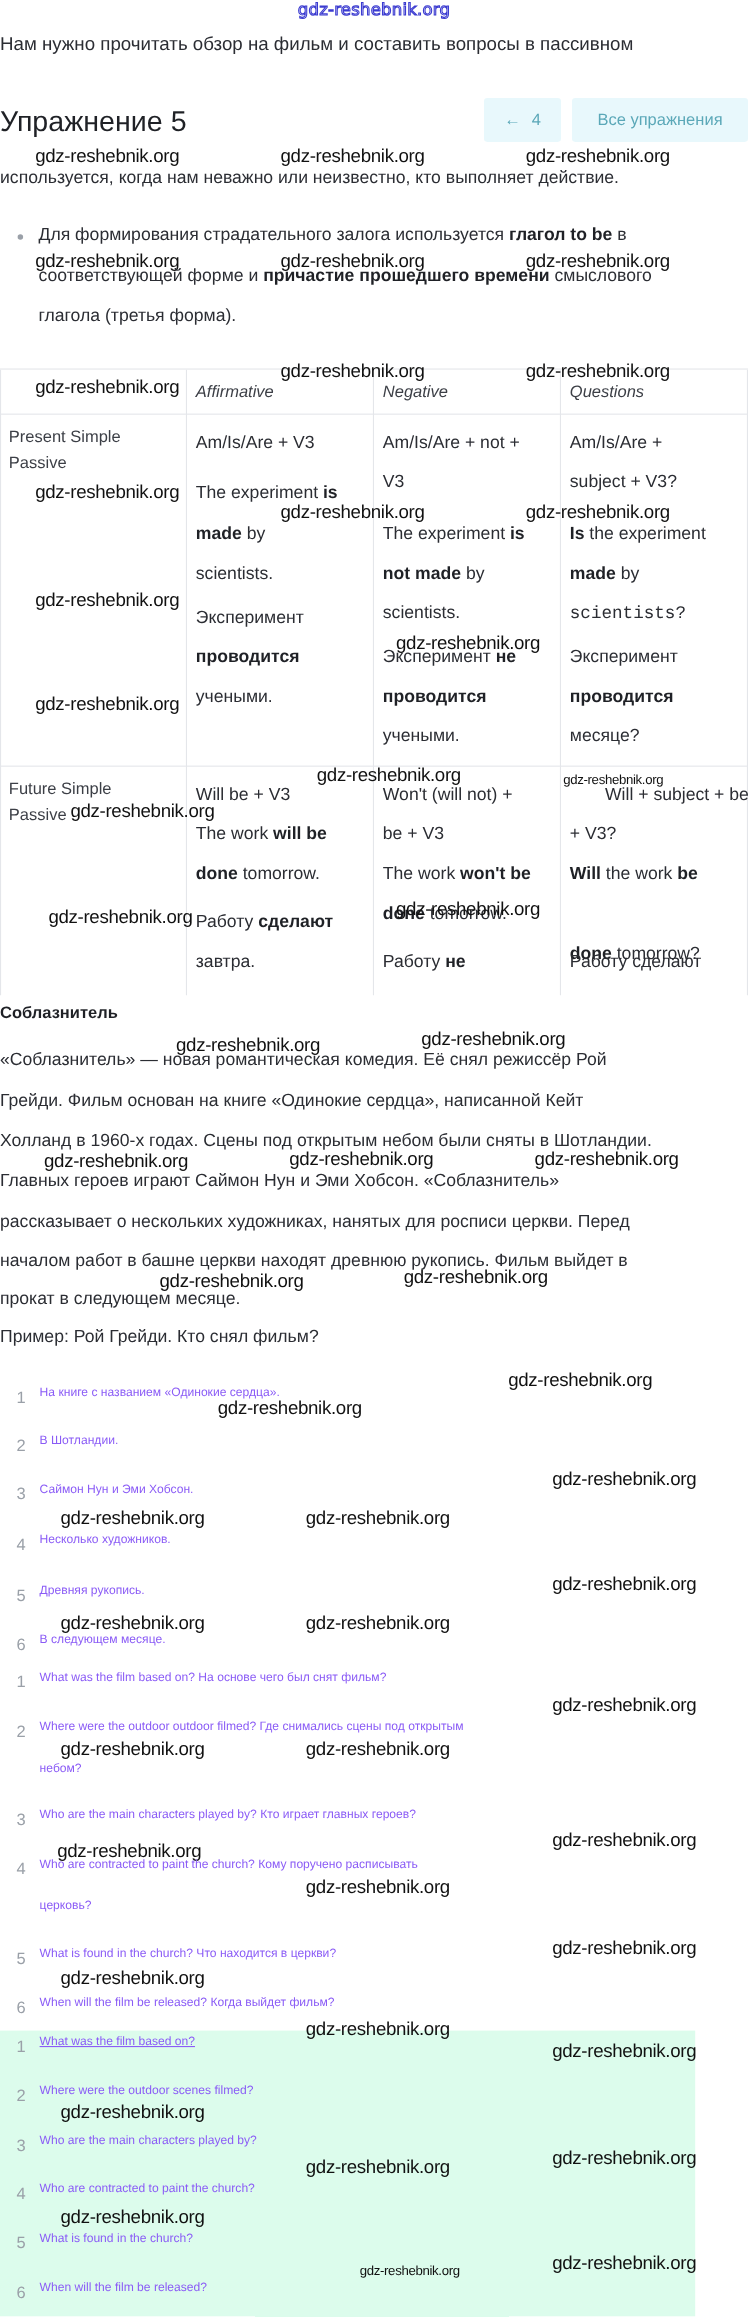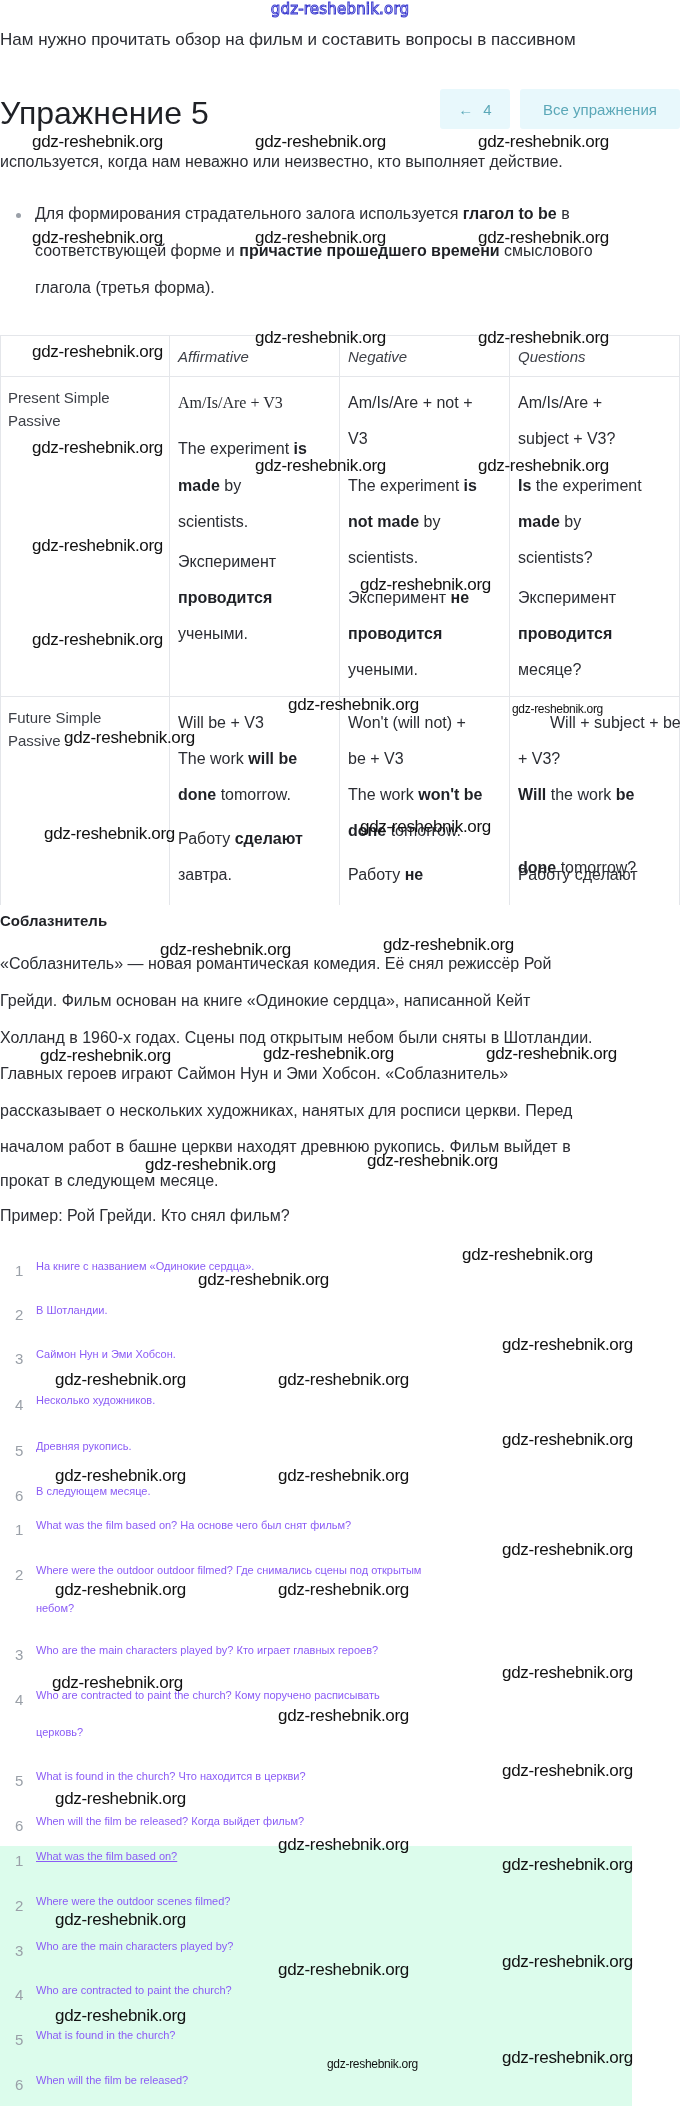--- a/index.html
+++ b/index.html
@@ -14,21 +14,21 @@
     }
     .abs { position: absolute; }
     .top-wm {
       left: 0; width: 680px; top: 0; text-align: center;
       font-family: "DejaVu Sans", sans-serif; font-size: 15px;
       color: #ffffff;
       -webkit-text-stroke: 1px #3b3bd0;
       letter-spacing: 0.2px;
     }
     .intro { left: 0; top: 30px; font-size: 17px; color: #2b2d33; }
-    .title { left: 0; top: 95px; font-size: 32px; color: #1f2126; }
+    .title { left: 0; top: 95px; font-size: 26px; color: #1f2126; }
     .nav-btn {
       top: 89px; height: 40px; background: #e8f8fc; border-radius: 3px;
       color: #5ba8b8; font-size: 15px; display: flex; align-items: center; justify-content: center;
       cursor: pointer;
     }
     .prev-btn { left: 440px; width: 70px; }
     .all-btn { left: 520px; width: 160px; }
     .prev-btn .arrow { margin-right: 10px; }
     .wm {
       font-family: "Liberation Sans", sans-serif;
@@ -97,42 +97,42 @@
   <div class="rowline" style="top:360px;"></div>
 
   <div class="th" style="left:178px;top:12px;">Affirmative</div>
   <div class="th" style="left:348px;top:12px;">Negative</div>
   <div class="th" style="left:518px;top:12px;">Questions</div>
 
   <div>
     <div class="rowhead" style="left:8px;top:53px;">Present Simple</div>
     <div class="rowhead" style="left:8px;top:76px;">Passive</div>
 
-    <div class="cell-line" style="left:178px;top:58px;font-family:Liberation Serif, serif;">Am/Is/Are + V3</div>
+    <div class="cell-line" style="left:178px;top:58px;">Am/Is/Are + V3</div>
     <div class="cell-line" style="left:178px;top:104px;"><span>The experiment </span><b>is</b></div>
     <div class="cell-line" style="left:178px;top:141px;"><b>made</b><span> by</span></div>
     <div class="cell-line" style="left:178px;top:177px;">scientists.</div>
     <div class="cell-line" style="left:178px;top:217px;">Эксперимент</div>
     <div class="cell-line" style="left:178px;top:253px;"><b>проводится</b></div>
     <div class="cell-line" style="left:178px;top:289px;">учеными.</div>
 
     <div class="cell-line" style="left:348px;top:58px;">Am/Is/Are + not +</div>
     <div class="cell-line" style="left:348px;top:94px;">V3</div>
     <div class="cell-line" style="left:348px;top:141px;"><span>The experiment </span><b>is</b></div>
     <div class="cell-line" style="left:348px;top:177px;"><b>not made</b><span> by</span></div>
     <div class="cell-line" style="left:348px;top:213px;">scientists.</div>
     <div class="cell-line" style="left:348px;top:253px;"><span>Эксперимент </span><b>не</b></div>
     <div class="cell-line" style="left:348px;top:289px;"><b>проводится</b></div>
     <div class="cell-line" style="left:348px;top:325px;">учеными.</div>
 
     <div class="cell-line" style="left:518px;top:58px;">Am/Is/Are +</div>
     <div class="cell-line" style="left:518px;top:94px;">subject + V3?</div>
     <div class="cell-line" style="left:518px;top:141px;"><b>Is</b><span> the experiment</span></div>
     <div class="cell-line" style="left:518px;top:177px;"><b>made</b><span> by</span></div>
-    <div class="cell-line" style="left:518px;top:213px;">scientists?</div>
+    <div class="cell-line" style="left:518px;top:213px;font-family:Liberation Mono, monospace;">scientists?</div>
     <div class="cell-line" style="left:518px;top:253px;">Эксперимент</div>
     <div class="cell-line" style="left:518px;top:289px;"><b>проводится</b></div>
     <div class="cell-line" style="left:518px;top:325px;">месяце?</div>
   </div>
 
   <div>
     <div class="rowhead" style="left:8px;top:373px;">Future Simple</div>
     <div class="rowhead" style="left:8px;top:396px;">Passive</div>
 
     <div class="cell-line" style="left:178px;top:378px;">Will be + V3</div>

